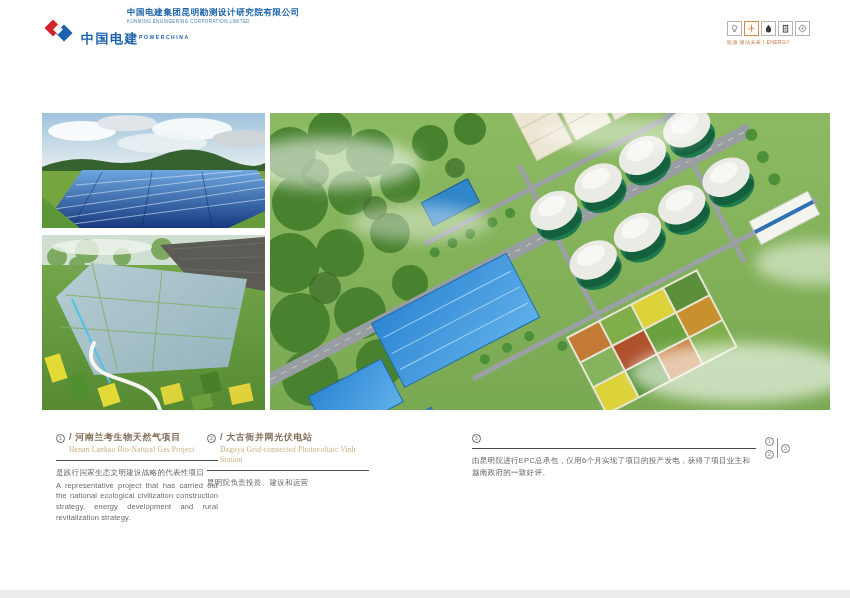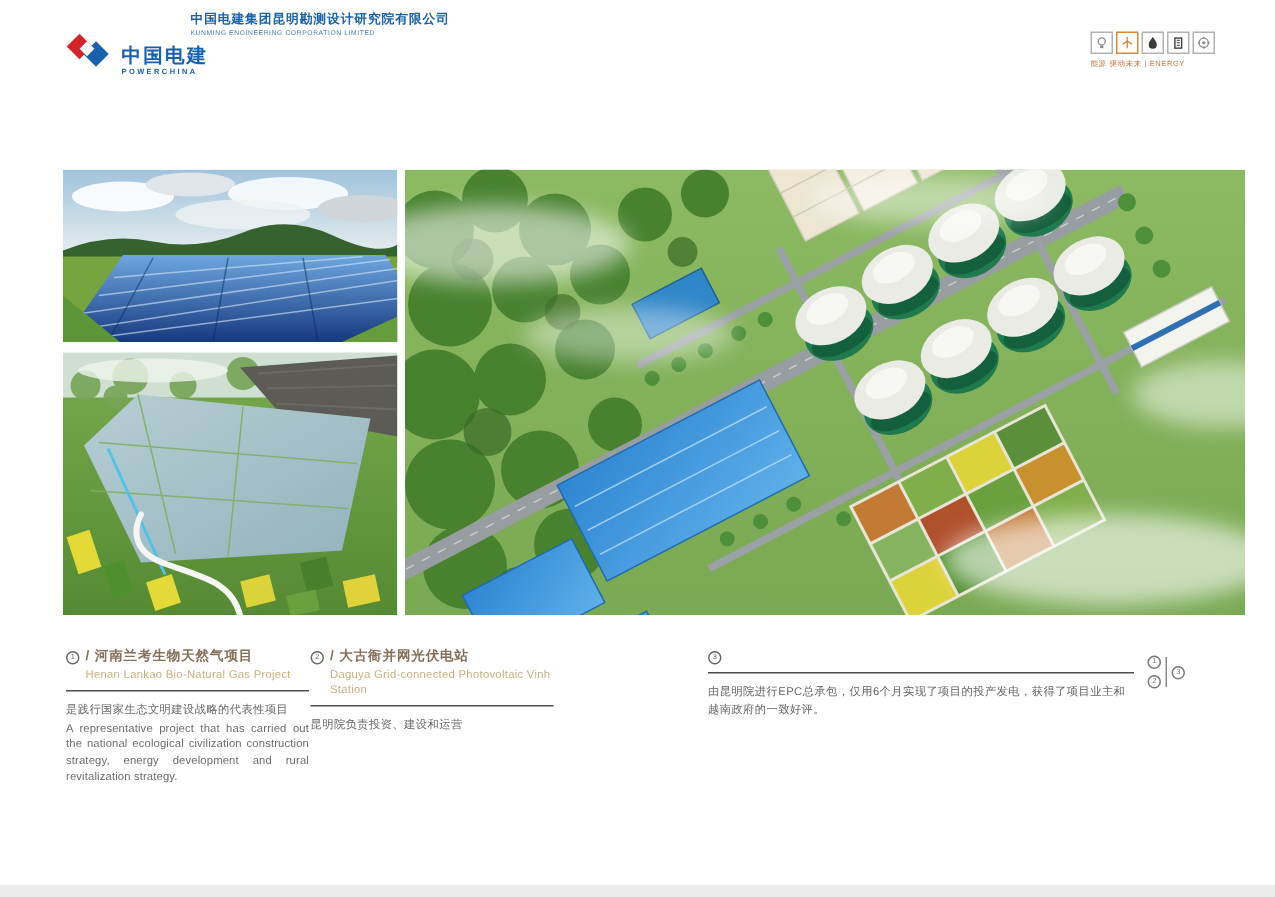--- a/index.html
+++ b/index.html
@@ -2,21 +2,21 @@
 <html><head>
 <meta charset="utf-8">
 <style>
   html,body{margin:0;padding:0;}
   body{width:850px;height:598px;background:#fff;font-family:"Liberation Sans",sans-serif;-webkit-font-smoothing:antialiased;}
   .page{position:relative;width:850px;height:598px;background:#fff;overflow:hidden;}
 
   
   .logo-block{position:absolute;left:44px;top:16px;display:flex;align-items:center;gap:7px;}
   .logo-mark{width:30px;height:30px;flex:0 0 auto;}
-  .logo-text{display:flex;flex-direction:column;line-height:1;margin-top:14px;}
+  .logo-text{display:flex;flex-direction:row;line-height:1;margin-top:14px;}
   .logo-cn{font-size:13px;font-weight:bold;color:#1961ac;letter-spacing:1.5px;}
   .logo-en{font-size:5px;color:#1961ac;letter-spacing:1.6px;margin-top:3px;font-weight:bold;}
   .company-block{position:absolute;left:127px;top:8px;line-height:1;}
   .company-cn{font-size:8.5px;font-weight:bold;color:#1b63a8;letter-spacing:.6px;}
   .company-en{font-size:4.5px;color:#4a7fb5;letter-spacing:.4px;margin-top:3.5px;}
 
   .icon-strip{position:absolute;left:727px;top:21px;}
   .icon-row{display:flex;gap:2px;}
   .icon-box{width:13px;height:13px;border:1px solid #b2b2b2;background:#fff;display:flex;align-items:center;justify-content:center;}
   .icon-box.active{border-color:#d9883c;}
@@ -25,28 +25,28 @@
   
   .gallery{position:absolute;left:42px;top:113px;width:788px;height:297px;display:flex;gap:5px;}
   .left-imgs{display:flex;flex-direction:column;gap:7px;width:223px;flex:0 0 auto;}
   figure{margin:0;padding:0;line-height:0;}
   .img-frame{overflow:hidden;}
   .img-frame svg{display:block;}
 
   
   .projects{position:absolute;left:40px;top:433px;width:780px;height:130px;}
   .article{position:absolute;top:0;}
-  .article.a1{left:4px;width:162px;}
+  .article.a1{left:16px;width:162px;}
   .article.a2{left:167px;width:162px;}
   .article.a3{left:432px;width:284px;}
   .article-head{display:flex;gap:4px;align-items:flex-start;}
   .num-circle{width:7px;height:7px;border:1px solid #666;border-radius:50%;font-size:5px;color:#666;display:flex;align-items:center;justify-content:center;flex:0 0 auto;margin-top:1px;line-height:1;}
   .titles{line-height:1;}
   .title-cn{font-size:9px;font-weight:bold;color:#84705a;letter-spacing:.6px;}
-  .title-en{font-size:7.5px;color:#c9ae7e;margin-top:3px;line-height:1.35;letter-spacing:.2px;}
+  .title-en{font-size:7.5px;color:#c9ae7e;margin-top:3px;line-height:1.35;letter-spacing:.2px;font-family:Liberation Serif, serif;}
   .rule{border:none;border-top:1px solid #4c4c4c;margin:5px 0 6px 0;}
   .body-cn{font-size:7.5px;color:#646464;line-height:1.55;letter-spacing:.3px;}
   .body-en{font-size:7.5px;color:#6b6b6b;line-height:1.42;text-align:justify;margin-top:2px;letter-spacing:.1px;}
 
   
   .legend{position:absolute;left:725px;top:4px;display:flex;align-items:center;gap:3px;}
   .legend-col{display:flex;flex-direction:column;gap:4px;}
   .legend-divider{width:1px;height:20px;background:#8a8a8a;}
   .lnum{width:7px;height:7px;border:1px solid #777;border-radius:50%;font-size:5px;color:#777;display:flex;align-items:center;justify-content:center;line-height:1;background:#fff;}
 

